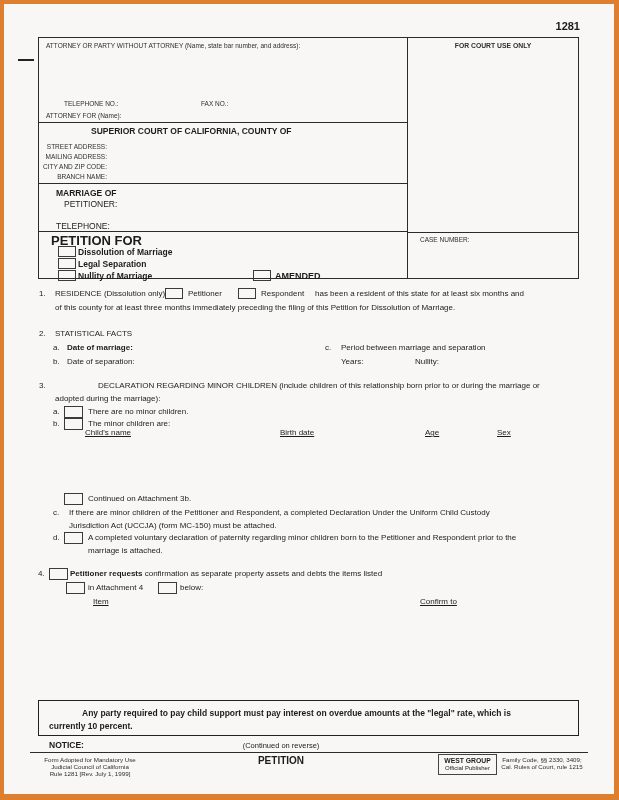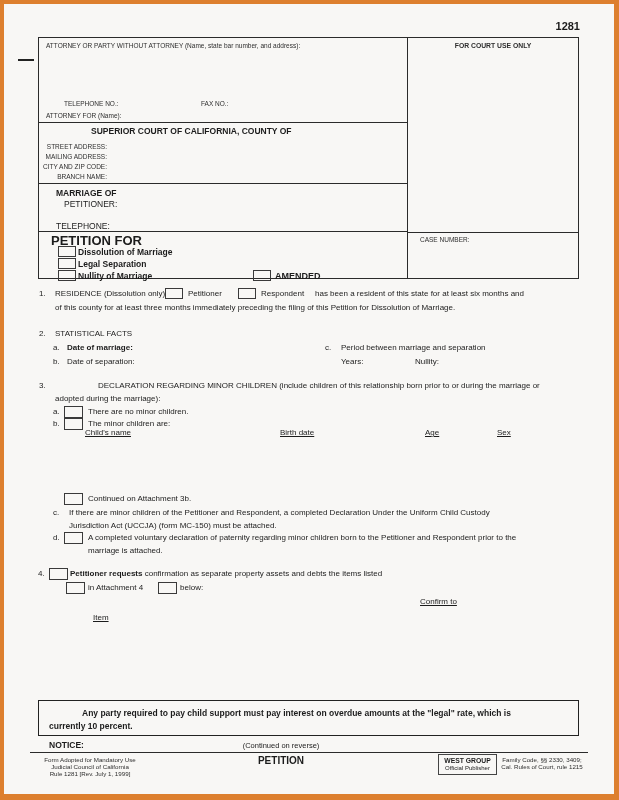--- a/index.html
+++ b/index.html
@@ -139,21 +139,21 @@
 
     <div class="a t" style="left:34px;top:565px;">4.</div>
     <div class="cb" style="left:45px;top:564px;width:17px;height:10px;"></div>
     <div class="a t" style="left:66px;top:565px;">
       <span class="b">Petitioner requests</span><span> confirmation as separate property assets and debts the items listed</span>
     </div>
     <div class="cb" style="left:62px;top:578px;width:17px;height:10px;"></div>
     <div class="a t" style="left:84px;top:579px;">in Attachment 4</div>
     <div class="cb" style="left:154px;top:578px;width:17px;height:10px;"></div>
     <div class="a t" style="left:176px;top:579px;">below:</div>
-    <div class="a t u" style="left:89px;top:609px;text-align:center;">Item</div>
+    <div class="a t u" style="left:89px;top:593px;text-align:center;">Item</div>
     <div class="a t u" style="left:416px;top:593px;">Confirm to</div>
 
     <div class="a noticebox" style="left:34px;top:696px;width:539px;height:34px;">
       <div class="a t9 b" style="left:10px;top:7px;margin-top:32px;">NOTICE:</div>
       <div class="a t9 b" style="left:43px;top:7px;">Any party required to pay child support must pay interest on overdue amounts at the "legal" rate, which is</div>
       <div class="a t9 b" style="left:10px;top:20px;">currently 10 percent.</div>
     </div>
 
     <div class="a t center" style="left:77px;top:737px;width:400px;font-size:7.5px;">(Continued on reverse)</div>
     <div class="hline" style="left:26px;top:748px;width:558px;"></div>

